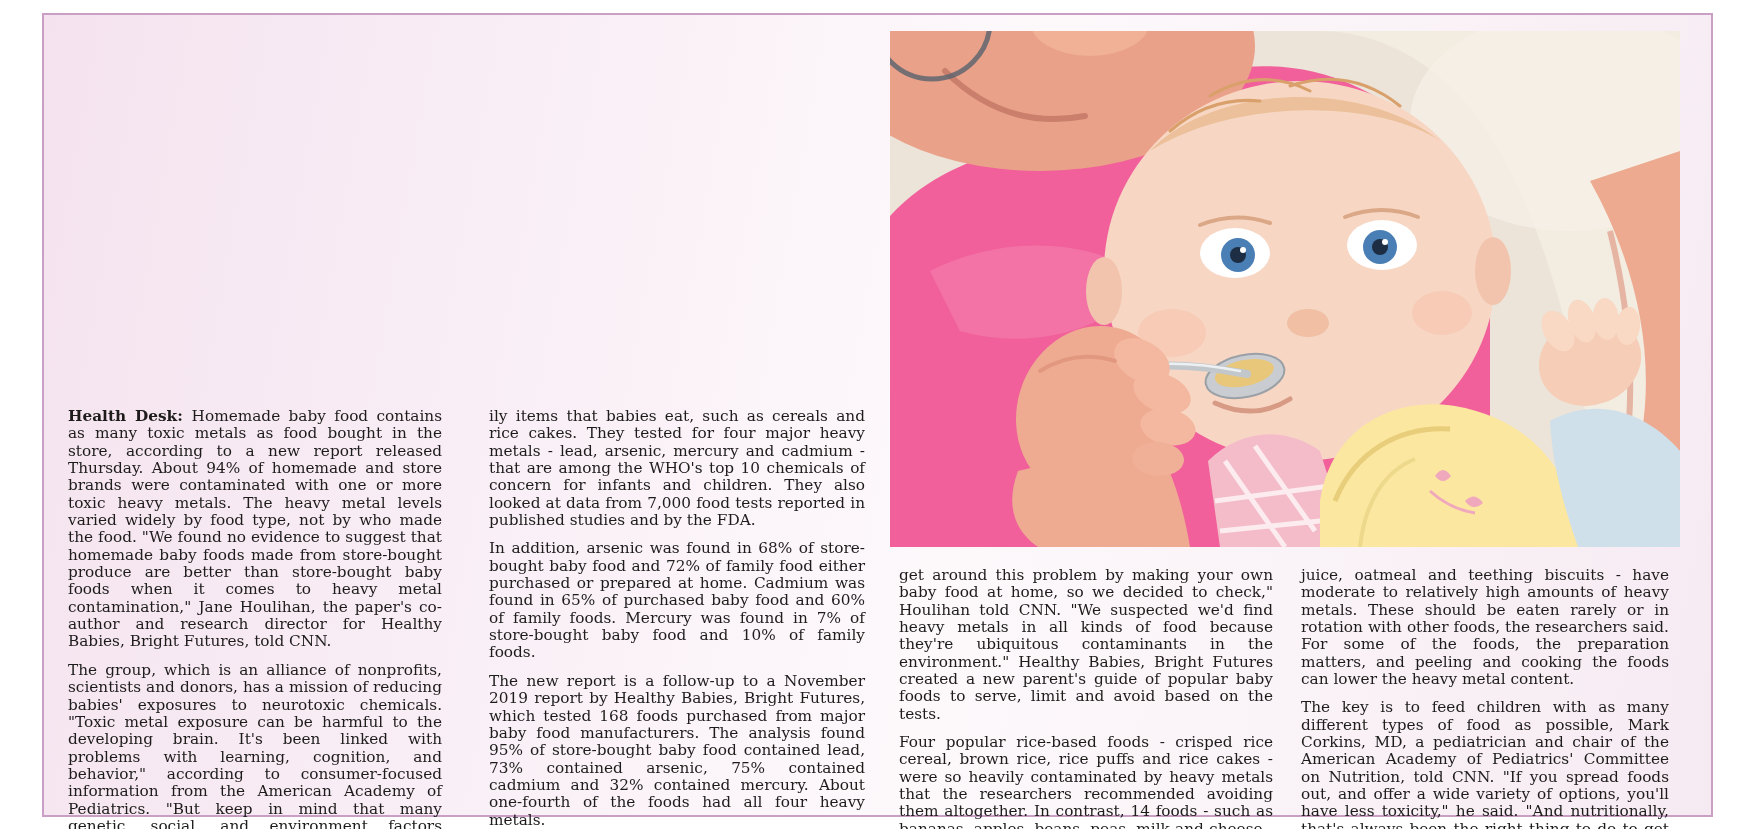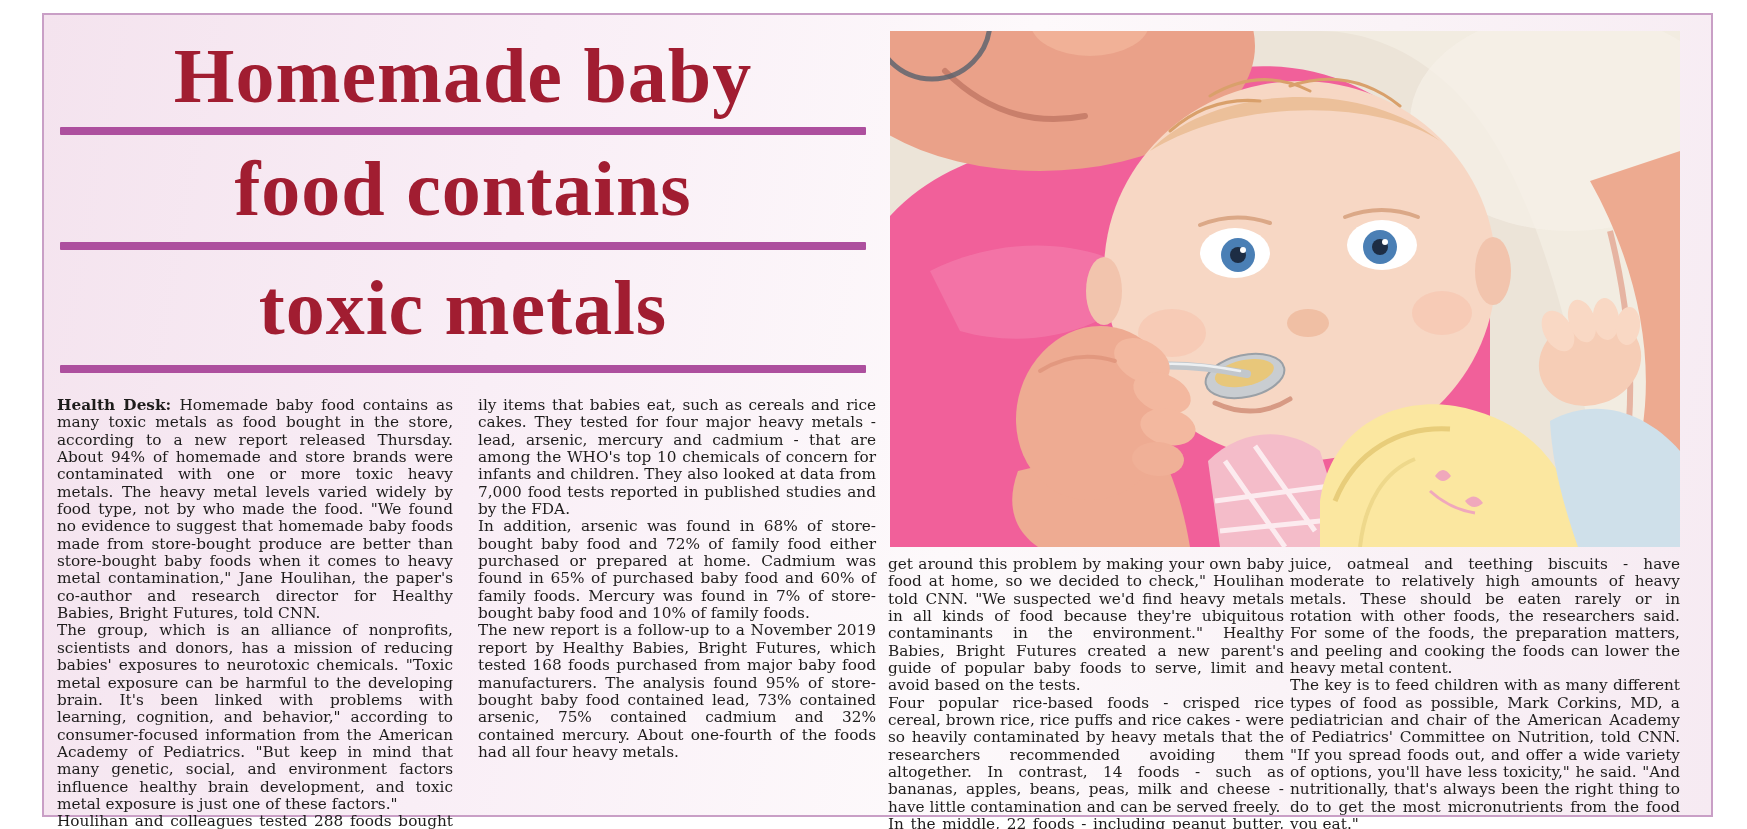--- a/index.html
+++ b/index.html
@@ -29,42 +29,34 @@
   .hl-rule{height:8px;background:#ad4f9e;border-radius:1px;}
   
   .photo{
     position:absolute;left:846px;top:16px;width:790px;height:516px;
     overflow:hidden;background:#ece4d8;
   }
   .photo svg{display:block;}
   
   .col{position:absolute;color:#1d1c1b;}
   .col p{
-    margin:0;text-align:justify;
+    margin:11px;text-align:justify;
     font-size:15.3px;line-height:17.35px;
   }
   .col b.lead{font-weight:bold;}
   .col1{left:13px;top:382px;width:396px;}
   .col2{left:434px;top:382px;width:398px;}
   .col3{left:844px;top:541px;width:396px;}
   .col4{left:1246px;top:541px;width:390px;}
 </style>
 </head>
 <body>
 
 <div class="page">
 
-  <div class="headline">
-    <div class="hl-line l1">Homemade baby</div>
-    <div class="hl-rule"></div>
-    <div class="hl-line l2">food contains</div>
-    <div class="hl-rule"></div>
-    <div class="hl-line l3">toxic metals</div>
-    <div class="hl-rule"></div>
-  </div>
 
   <div class="photo">
     <svg width="790" height="516" viewBox="0 0 790 516" xmlns="http://www.w3.org/2000/svg">
 
       <rect x="0" y="0" width="790" height="516" fill="#ece4d8"></rect>
       <path d="M430,0 H790 V516 H720 C690,330 650,140 560,55 C520,18 475,0 430,0 Z" fill="#f2ece1"></path>
       <ellipse cx="680" cy="90" rx="160" ry="110" fill="#f6f1e8" opacity="0.7"></ellipse>
 
       <g>
         <path d="M0,185 C65,115 150,120 235,72 C310,32 395,22 465,55 C545,92 585,150 600,220 L600,516 L0,516 Z" fill="#f1609a"></path>

